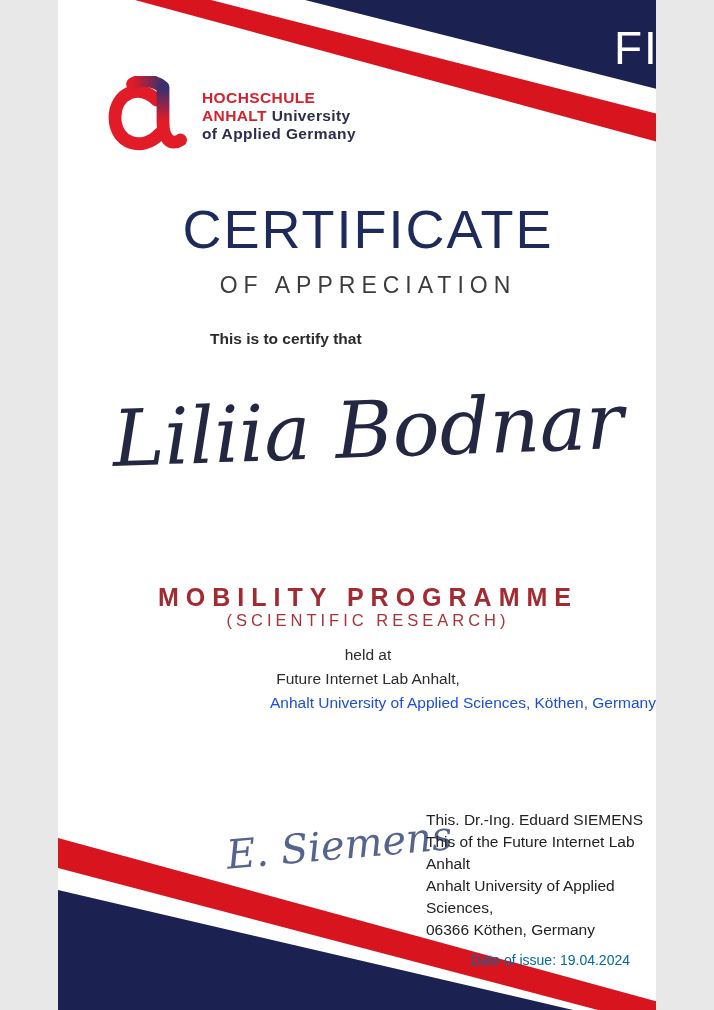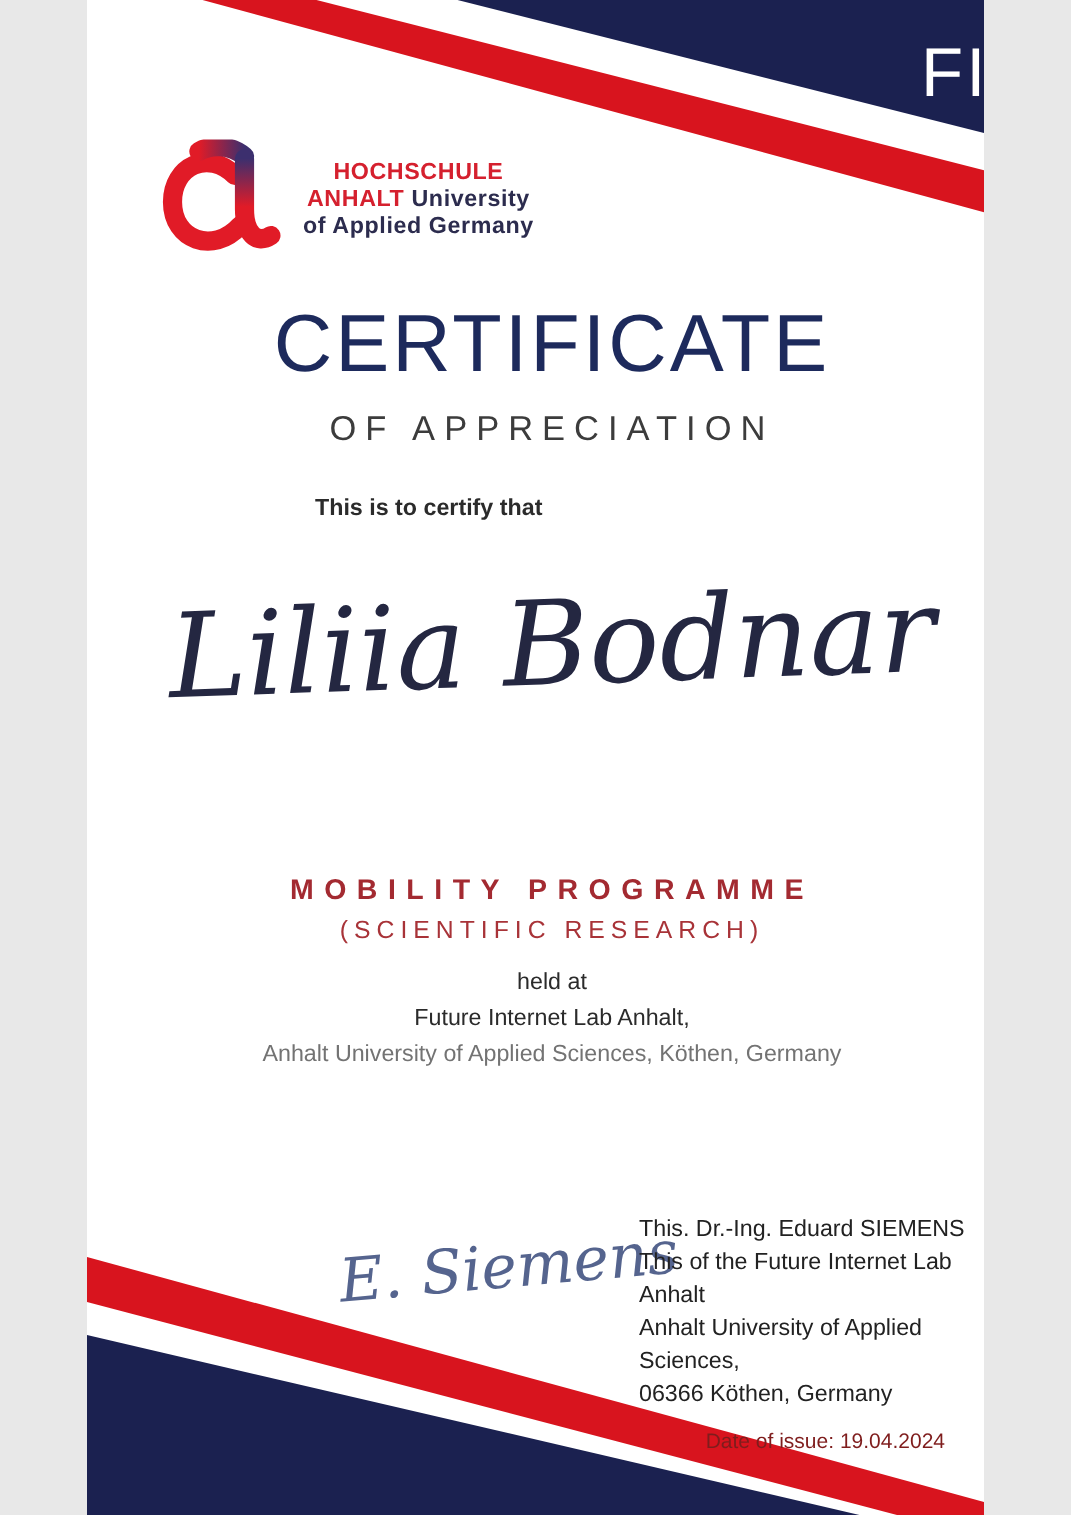--- a/index.html
+++ b/index.html
@@ -13,51 +13,51 @@
     overflow: hidden;
   }
   
   .band { position: absolute; inset: 0; pointer-events: none; }
   .band-top-navy  { background: #1b2150; clip-path: polygon(247px 0, 714px 0, 714px 118px); }
   .band-top-red   { background: #d8141e; clip-path: polygon(77px 0, 153px 0, 714px 143px, 714px 173px); }
   .band-bot-navy  { background: #1b2150; clip-path: polygon(0 890px, 515px 1010px, 0 1010px); }
   .band-bot-red   { background: #d8141e; clip-path: polygon(0 838px, 630px 1010px, 540px 1010px, 0 868px); }
 
   
-  .uni-logo { position: absolute; left: 46px; top: 93px; display: flex; align-items: center; text-align: center; }
+  .uni-logo { position: absolute; left: 46px; top: 76px; display: flex; align-items: center; }
   .uni-logo svg { width: 86px; height: 80px; flex: 0 0 auto; }
   .uni-logo-text { margin-left: 12px; font-size: 15.5px; line-height: 18px; letter-spacing: .4px; font-weight: bold; }
   .uni-red  { color: #d5202e; }
   .uni-navy { color: #2c2c4e; font-weight: 600; }
 
   
   .fila { position: absolute; left: 556px; top: 24px; display: flex; align-items: flex-start; }
   .fila-text { color: #ffffff; font-size: 46px; line-height: 48px; letter-spacing: 2px; font-weight: 400; }
   .fila svg { width: 44px; height: 50px; margin-left: 3px; margin-top: 2px; }
 
   
   .center-col { position: absolute; left: 22px; right: 0; top: 0; height: 100%; text-align: center; }
   .title      { position: absolute; left: 0; right: 0; top: 198px; font-size: 54px; letter-spacing: 2px; color: #1d2a5c; font-weight: 500; }
   .subtitle   { position: absolute; left: 0; right: 0; top: 272px; font-size: 23px; letter-spacing: 6px; color: #3c3c3c; font-weight: 400; }
   .certify    { position: absolute; left: 130px; top: 330px; font-size: 15.5px; font-weight: bold; color: #2b2b2b; }
   .name       { position: absolute; left: 0; right: 0; top: 385px; font-family: "DejaVu Serif", serif; font-style: italic; font-size: 78px; color: #242741; transform: rotate(-2deg); }
   .affiliation{ position: absolute; left: 0; right: 0; top: 537px; font-size: 16px; font-weight: 600; color: #232a56; }
-  .programme  { position: absolute; left: 0; right: 0; top: 583px; font-size: 19px; font-weight: bold; letter-spacing: 7px; color: #a32a31; }
+  .programme  { position: absolute; left: 0; right: 0; top: 583px; font-size: 25px; font-weight: bold; letter-spacing: 7px; color: #a32a31; }
   .programme-sub { position: absolute; left: 0; right: 0; top: 611px; font-size: 16.5px; font-weight: 500; letter-spacing: 4px; color: #a83338; }
   .held-at    { position: absolute; left: 0; right: 0; top: 646px; font-size: 15.5px; font-weight: 500; color: #2b2b2b; }
   .venue1     { position: absolute; left: 0; right: 0; top: 670px; font-size: 15.5px; font-weight: 500; color: #2b2b2b; }
-  .venue2     { position: absolute; left: 0; right: 0; top: 694px; font-size: 15.5px; font-weight: 500; color: #737373; }
+  .venue2     { position: absolute; left: 0; right: 0; top: 694px; font-size: 15.5px; font-weight: 500; color: #1d4ed8; text-align: right; }
   .date-range { position: absolute; left: 0; right: 0; top: 719px; font-size: 16.5px; font-weight: bold; color: #1d2a5c; }
 
   
   .sig-script { position: absolute; left: 168px; top: 822px; font-family: "DejaVu Serif", serif; font-style: italic; font-size: 40px; color: #55648e; transform: rotate(-5deg); }
   .sig-block  { position: absolute; left: 368px; top: 809px; font-size: 15.5px; line-height: 22px; font-weight: 500; color: #222222; text-align: left; }
 
   
-  .issue-date { position: absolute; right: 26px; top: 952px; font-size: 14px; color: #7f1d1d; }
+  .issue-date { position: absolute; right: 26px; top: 952px; font-size: 14px; color: #0369a1; }
 </style>
 </head>
 <body>
 
 <div class="page">
 
   <div class="band band-top-navy"></div>
   <div class="band band-top-red"></div>
   <div class="band band-bot-navy"></div>
   <div class="band band-bot-red"></div>

